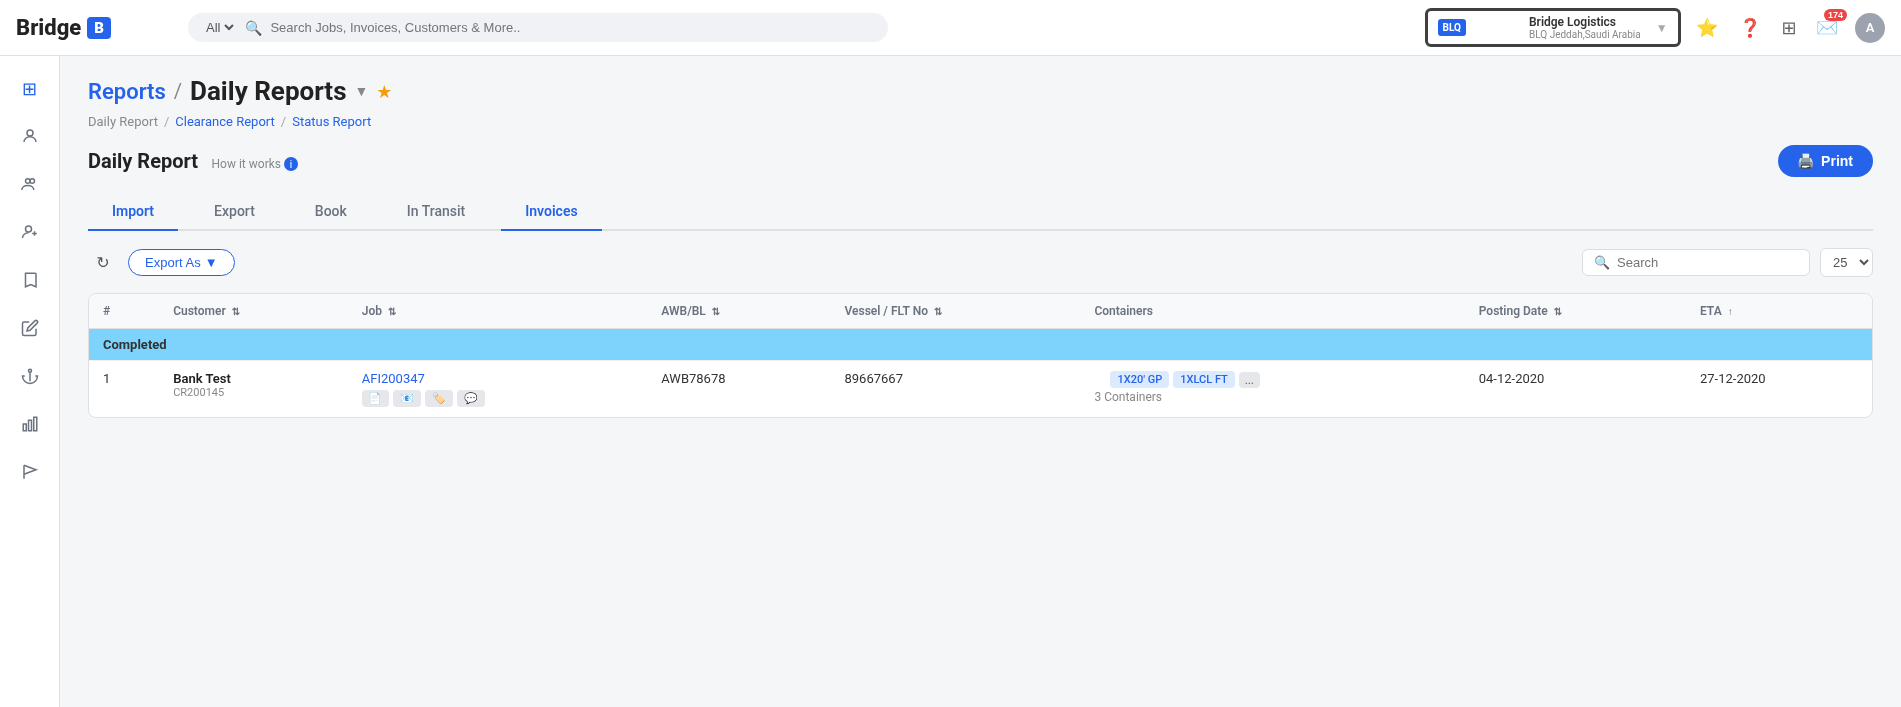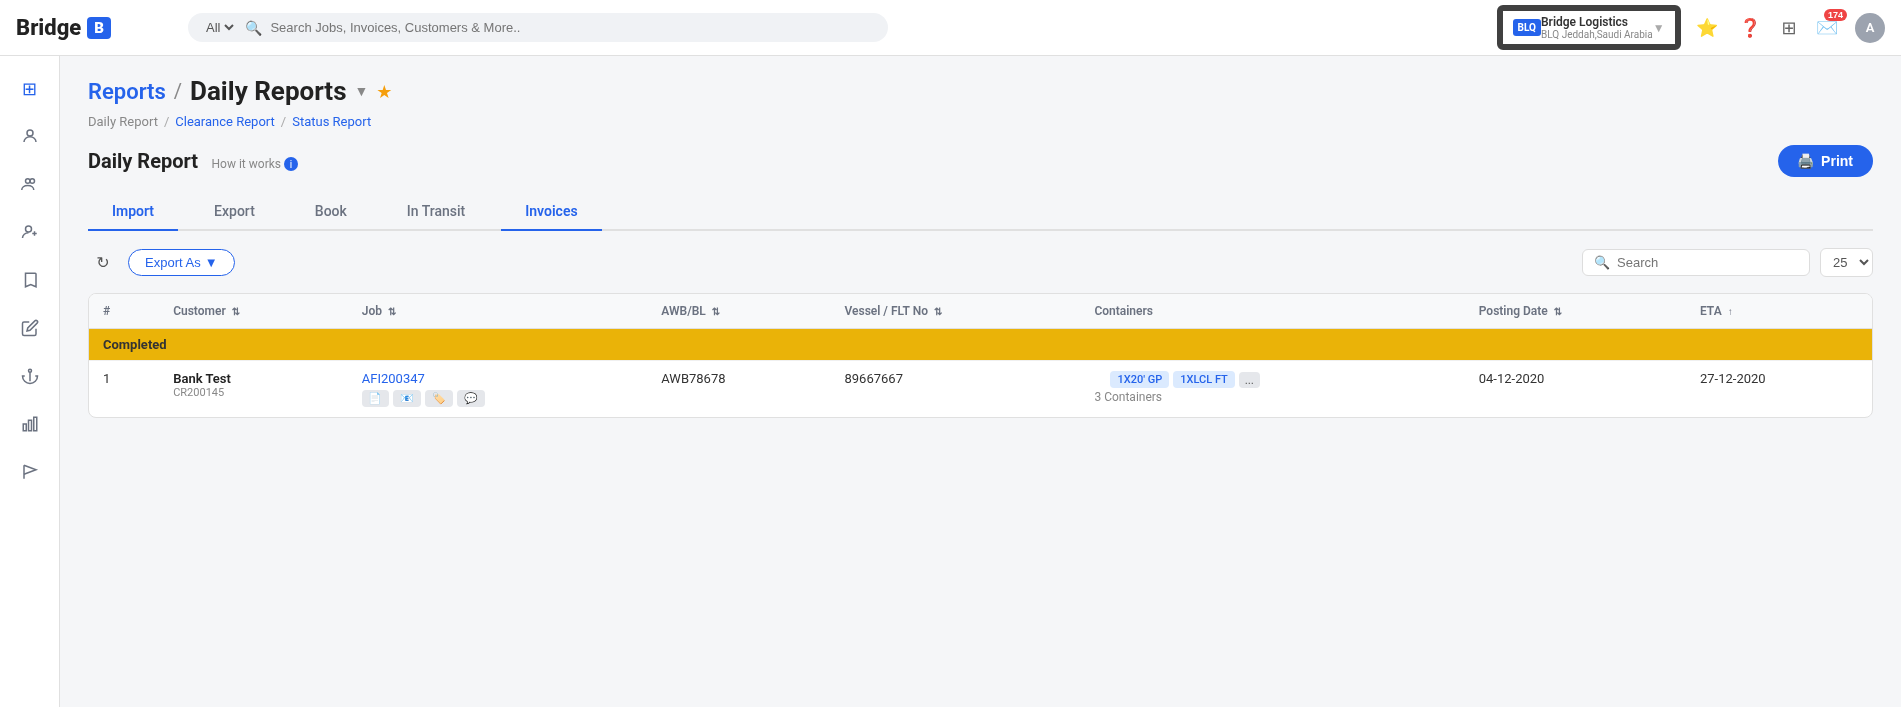--- a/index.html
+++ b/index.html
@@ -9,23 +9,23 @@
     .topnav {
       display: flex; align-items: center; background: #fff;
       height: 56px; padding: 0 16px; gap: 12px;
       border-bottom: 1px solid #e0e0e0; position: fixed; top: 0; left: 0; right: 0; z-index: 100;
     }
     .logo-wrap { display: flex; align-items: center; gap: 6px; min-width: 160px; }
     .search-wrap { flex: 1; display: flex; align-items: center; background: #f0f2f5; border-radius: 20px; padding: 6px 14px; gap: 8px; max-width: 700px; }
     .search-wrap select { border: none; background: transparent; font-size: 13px; color: #555; outline: none; }
     .search-wrap input { border: none; background: transparent; outline: none; font-size: 13px; color: #555; width: 100%; }
     .topnav-right { display: flex; align-items: center; gap: 12px; margin-left: auto; }
-    .company-select { display: flex; align-items: center; border: 6px solid #404040; border-radius: 6px; padding: 4px 10px; gap: 0; cursor: pointer; }
+    .company-select { display: flex; align-items: center; border: 3px solid #404040; border-radius: 6px; padding: 4px 10px; gap: 15px; cursor: pointer; }
     .company-logo { background: #2563eb; color: #fff; font-size: 10px; font-weight: 700; padding: 3px 5px; border-radius: 3px; }
-    .company-info { display: flex; flex-direction: column; }
+    .company-info { display: flex; flex-direction: column; margin-left: 48px; }
     .company-name { font-size: 12px; font-weight: 600; }
     .company-sub { font-size: 10px; color: #888; }
     .icon-btn { background: none; border: none; cursor: pointer; color: #666; font-size: 18px; padding: 4px; border-radius: 50%; display: flex; align-items: center; justify-content: center; }
     .notif-btn { position: relative; }
     .notif-badge { position: absolute; top: -4px; right: -4px; background: #ef4444; color: #fff; border-radius: 10px; font-size: 9px; padding: 1px 4px; font-weight: 700; }
     .avatar { width: 30px; height: 30px; background: #9ca3af; border-radius: 50%; display: flex; align-items: center; justify-content: center; color: #fff; font-weight: 600; font-size: 13px; }
 
     
     .layout { display: flex; margin-top: 56px; height: calc(100vh - 56px); }
 
@@ -72,21 +72,21 @@
     .page-size-select { border: 1px solid #ddd; border-radius: 6px; padding: 5px 8px; font-size: 13px; color: #555; background: #fff; cursor: pointer; }
 
     
     .table-wrap { background: #fff; border-radius: 8px; overflow: hidden; border: 1px solid #e0e0e0; }
     table { width: 100%; border-collapse: collapse; }
     thead tr { background: #f8f9fa; }
     thead th { padding: 10px 14px; font-size: 12px; font-weight: 600; color: #6b7280; text-align: left; border-bottom: 1px solid #e0e0e0; white-space: nowrap; }
     tbody tr { border-bottom: 1px solid #f0f0f0; }
     tbody tr:last-child { border-bottom: none; }
     tbody td { padding: 10px 14px; font-size: 13px; color: #333; vertical-align: top; }
-    .section-header td { font-weight: 700; font-size: 13px; color: #333; background: #eab308; padding: 8px 14px; }
+    .section-header td { font-weight: 700; font-size: 13px; color: #333; background: #7dd3fc; padding: 8px 14px; }
     .customer-name { font-weight: 600; color: #222; }
     .customer-ref { font-size: 11px; color: #888; }
     .container-badges { display: flex; flex-wrap: wrap; gap: 4px; margin-top: 4px; }
     .badge { background: #e5e7eb; color: #555; border-radius: 4px; padding: 2px 7px; font-size: 11px; font-weight: 500; }
     .badge.blue { background: #dbeafe; color: #2563eb; }
     .containers-info { font-size: 12px; color: #888; margin-top: 2px; }
     .more-btn { background: #e5e7eb; color: #555; border: none; border-radius: 4px; padding: 2px 6px; font-size: 11px; cursor: pointer; }
   </style>
 </head>
 <body>

